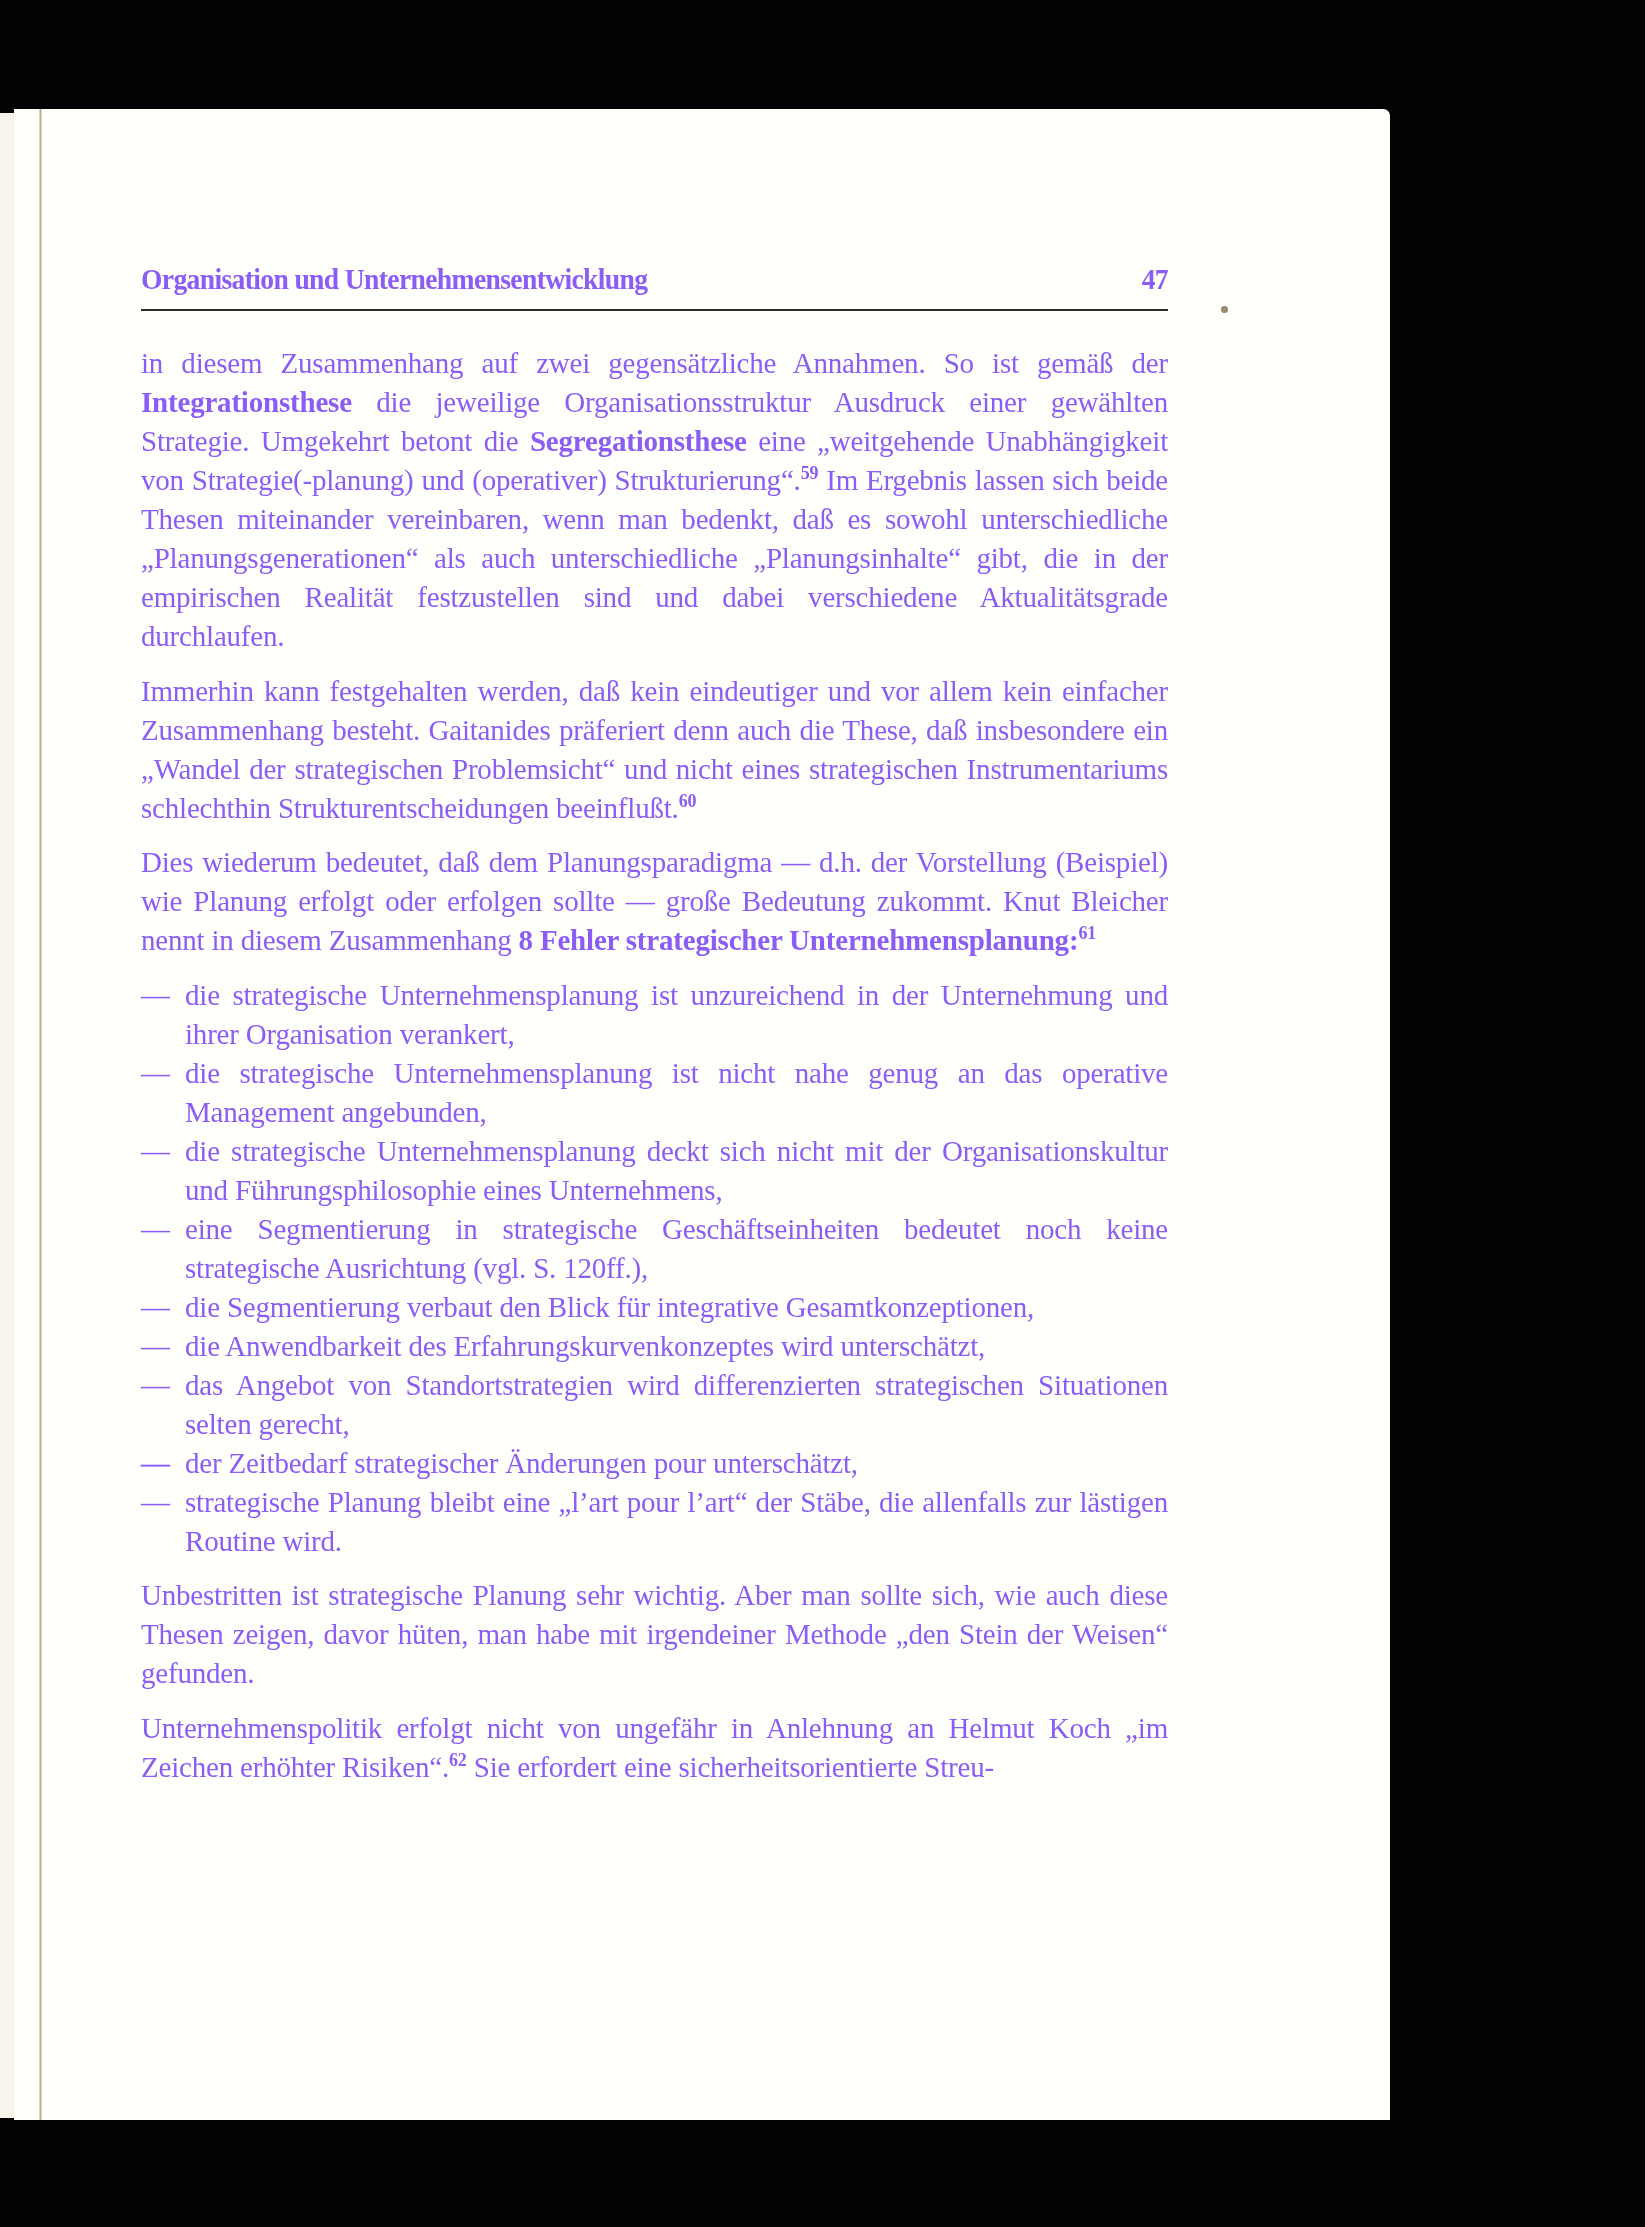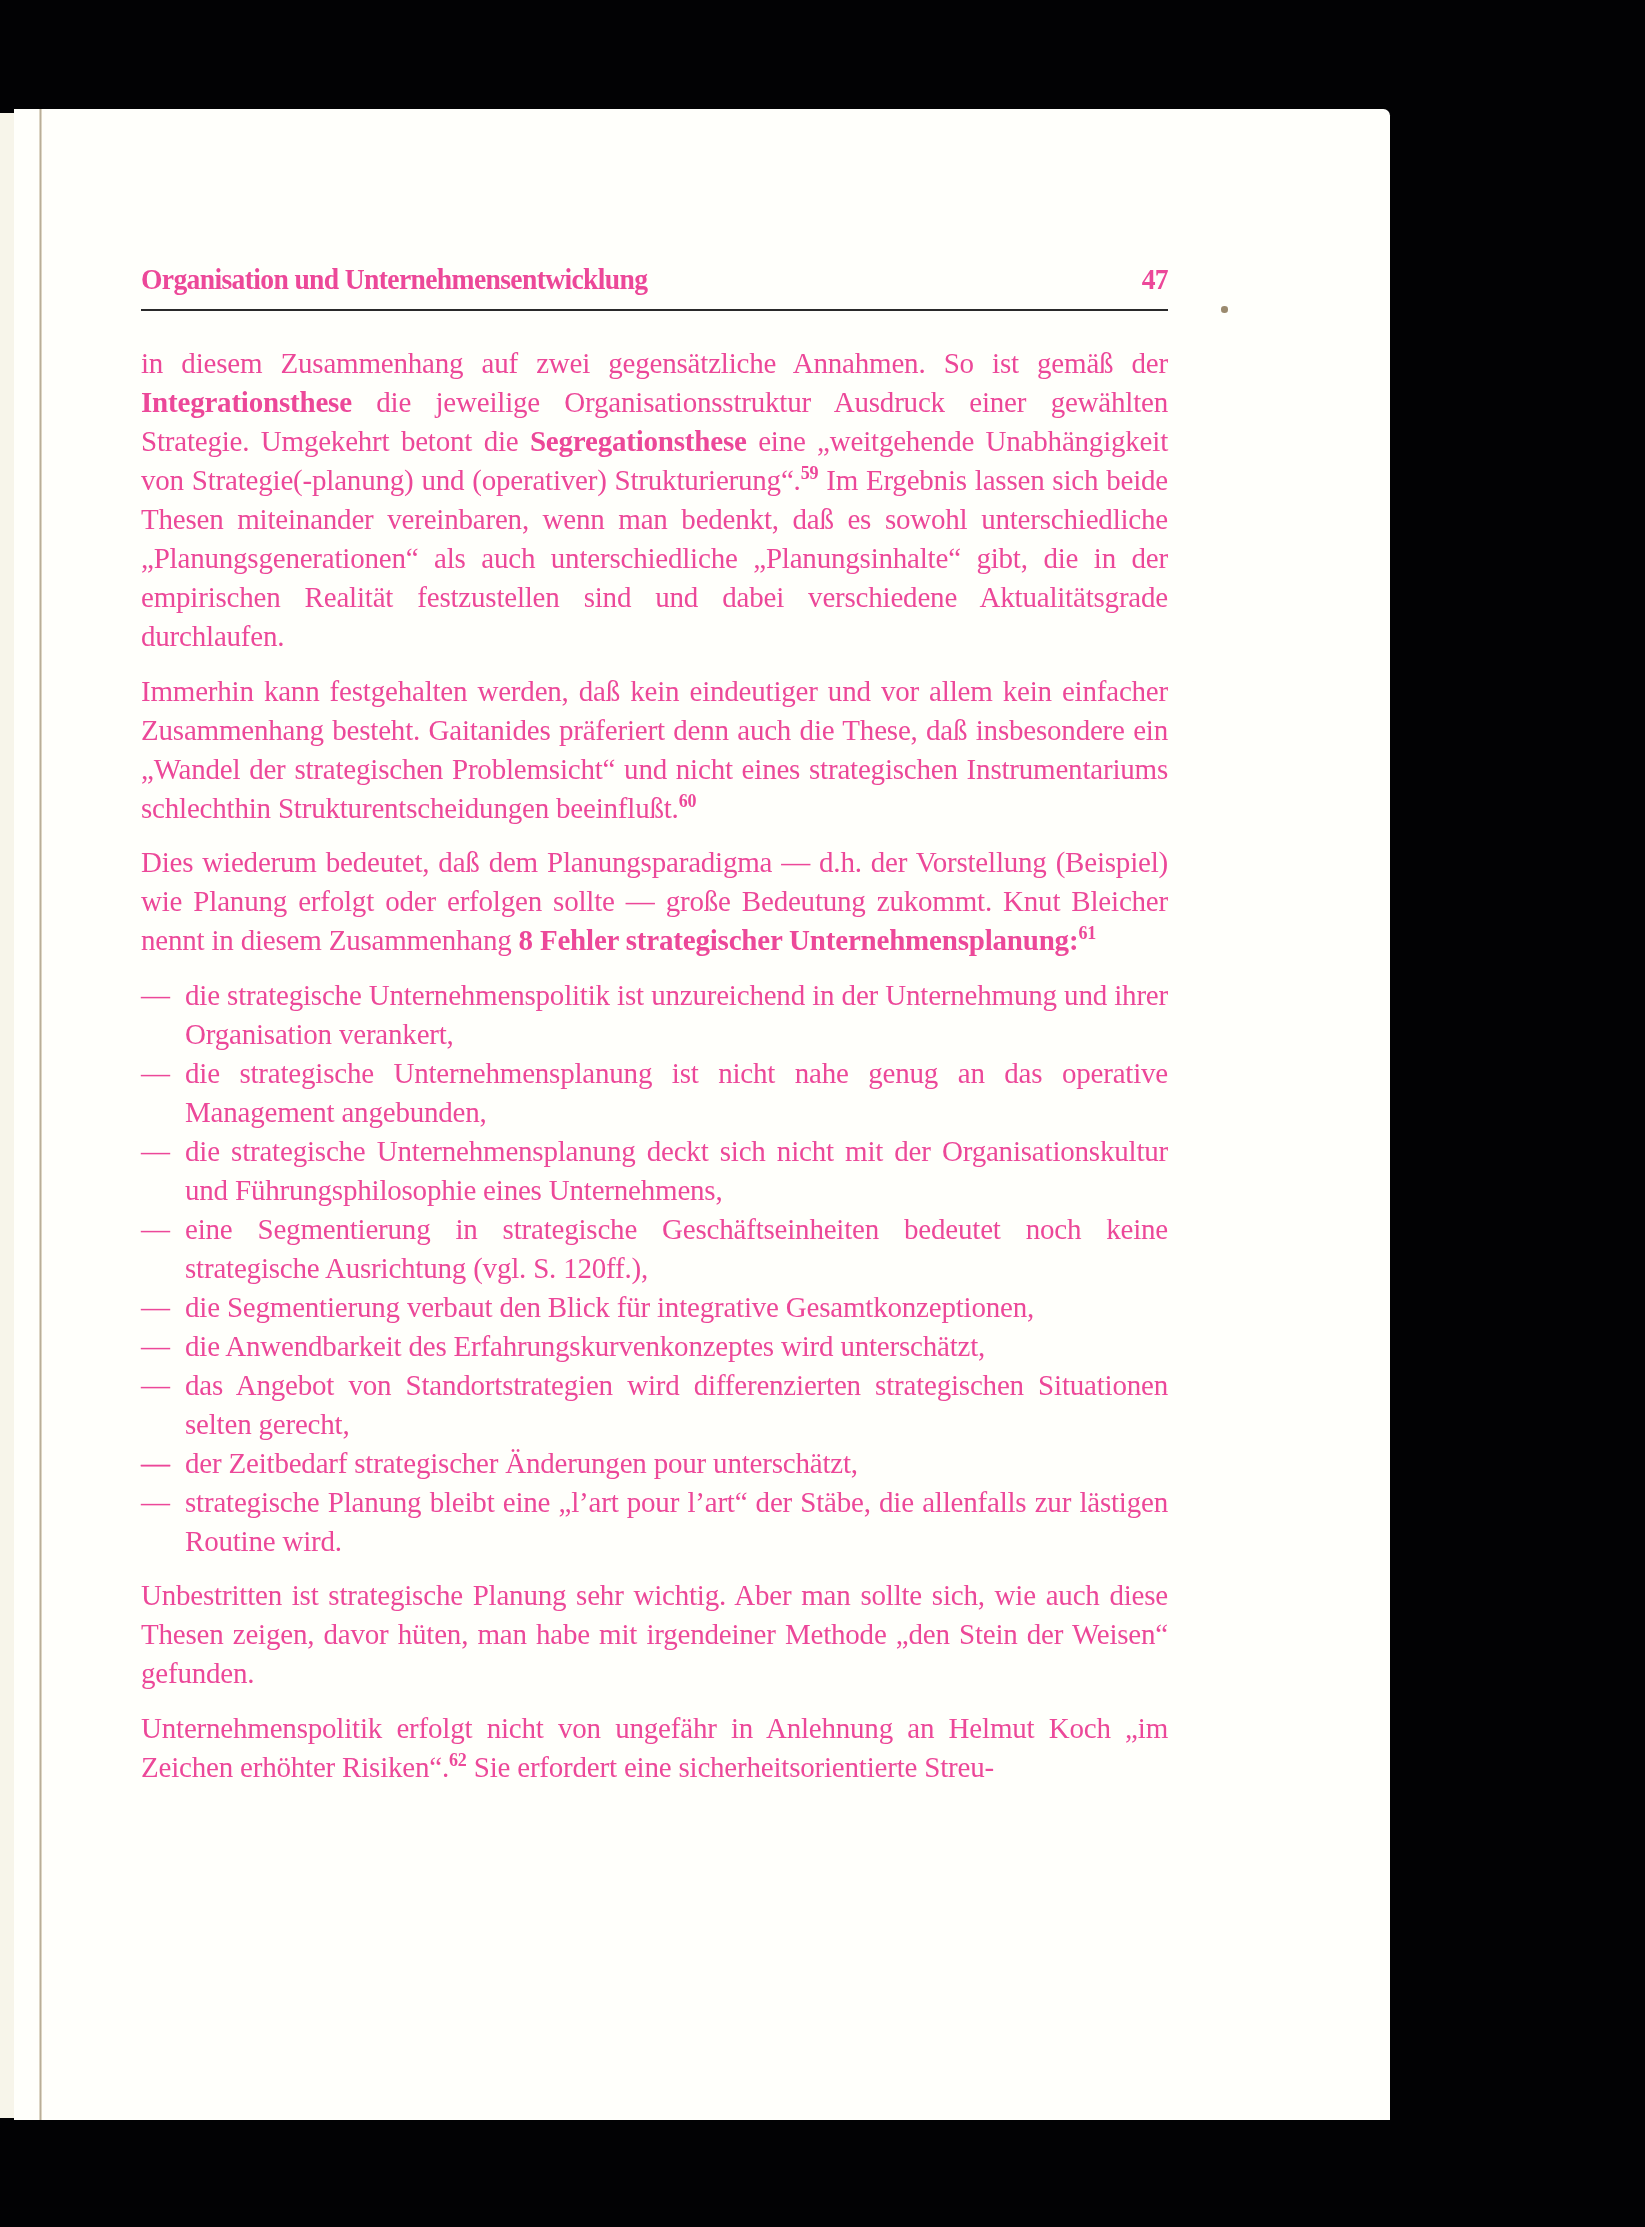--- a/index.html
+++ b/index.html
@@ -24,21 +24,21 @@
     background: linear-gradient(to right, #efeadb, #b9ae98, #efe9d9);
   }
   .left-strip {
     position: absolute; left: 0; top: 113px; width: 14px; height: 2005px;
     background: #f7f5ea;
   }
   .text-block {
     position: absolute;
     left: 141px; top: 262px;
     width: 1027px;
-    color: #ec4899;
+    color: #8b5cf6;
   }
   .running-head {
     display: flex; justify-content: space-between; align-items: baseline;
     font-family: "Liberation Serif", serif;
     font-weight: bold;
     font-size: 30px;
     letter-spacing: -0.7px;
     transform: scaleX(0.92);
     transform-origin: left;
     width: 108.7%;
@@ -84,21 +84,21 @@
   </div>
   <div class="head-rule"></div>
 
   <div class="body-text">
     <div id="paras">
         <p><span>in diesem Zusammenhang auf zwei gegensätzliche Annahmen. So ist gemäß der </span><b>Integrationsthese</b><span> die jeweilige Organisationsstruktur Ausdruck einer gewählten Strategie. Umgekehrt betont die </span><b>Segregationsthese</b><span> eine „weitgehende Unabhän­gigkeit von Strategie(-planung) und (operativer) Strukturierung“.</span><sup>59</sup><span> Im Ergebnis lassen sich beide Thesen miteinander vereinbaren, wenn man bedenkt, daß es so­wohl unterschiedliche „Planungsgenerationen“ als auch unterschiedliche „Pla­nungsinhalte“ gibt, die in der empirischen Realität festzustellen sind und dabei verschiedene Aktualitätsgrade durchlaufen.</span></p>
         <p><span>Immerhin kann festgehalten werden, daß kein eindeutiger und vor allem kein einfacher Zusammenhang besteht. Gaitanides präferiert denn auch die These, daß insbesondere ein „Wandel der strategischen Problemsicht“ und nicht eines strategischen Instrumentariums schlechthin Strukturentscheidungen beein­flußt.</span><sup>60</sup></p>
         <p><span>Dies wiederum bedeutet, daß dem Planungsparadigma — d.h. der Vorstellung (Beispiel) wie Planung erfolgt oder erfolgen sollte — große Bedeutung zu­kommt. Knut Bleicher nennt in diesem Zusammenhang </span><b>8 Fehler strategischer Unternehmensplanung:</b><sup>61</sup></p>
       </div>
     <ul class="fehler" id="fehler-list">
-        <li><span class="dash">—</span><span>die strategische Unternehmenspolitik ist unzureichend in der Unterneh­mung und ihrer Organisation verankert,</span></li>
+        <li><span class="dash">—</span><span>die strategische Unternehmensplanung ist unzureichend in der Unterneh­mung und ihrer Organisation verankert,</span></li>
         <li><span class="dash">—</span><span>die strategische Unternehmensplanung ist nicht nahe genug an das operative Management angebunden,</span></li>
         <li><span class="dash">—</span><span>die strategische Unternehmensplanung deckt sich nicht mit der Organisa­tionskultur und Führungsphilosophie eines Unternehmens,</span></li>
         <li><span class="dash">—</span><span>eine Segmentierung in strategische Geschäftseinheiten bedeutet noch keine strategische Ausrichtung (vgl. S. 120ff.),</span></li>
         <li><span class="dash">—</span><span>die Segmentierung verbaut den Blick für integrative Gesamtkonzeptionen,</span></li>
         <li><span class="dash">—</span><span>die Anwendbarkeit des Erfahrungskurvenkonzeptes wird unterschätzt,</span></li>
         <li><span class="dash">—</span><span>das Angebot von Standortstrategien wird differenzierten strategischen Situa­tionen selten gerecht,</span></li>
         <li><span class="dash">—</span></li>
         <li><span class="dash">—</span><span>der Zeitbedarf strategischer Änderungen pour unterschätzt,</span></li>
         <li><span class="dash">—</span><span>strategische Planung bleibt eine „l’art pour l’art“ der Stäbe, die allenfalls zur lästigen Routine wird.</span></li>
       </ul>

